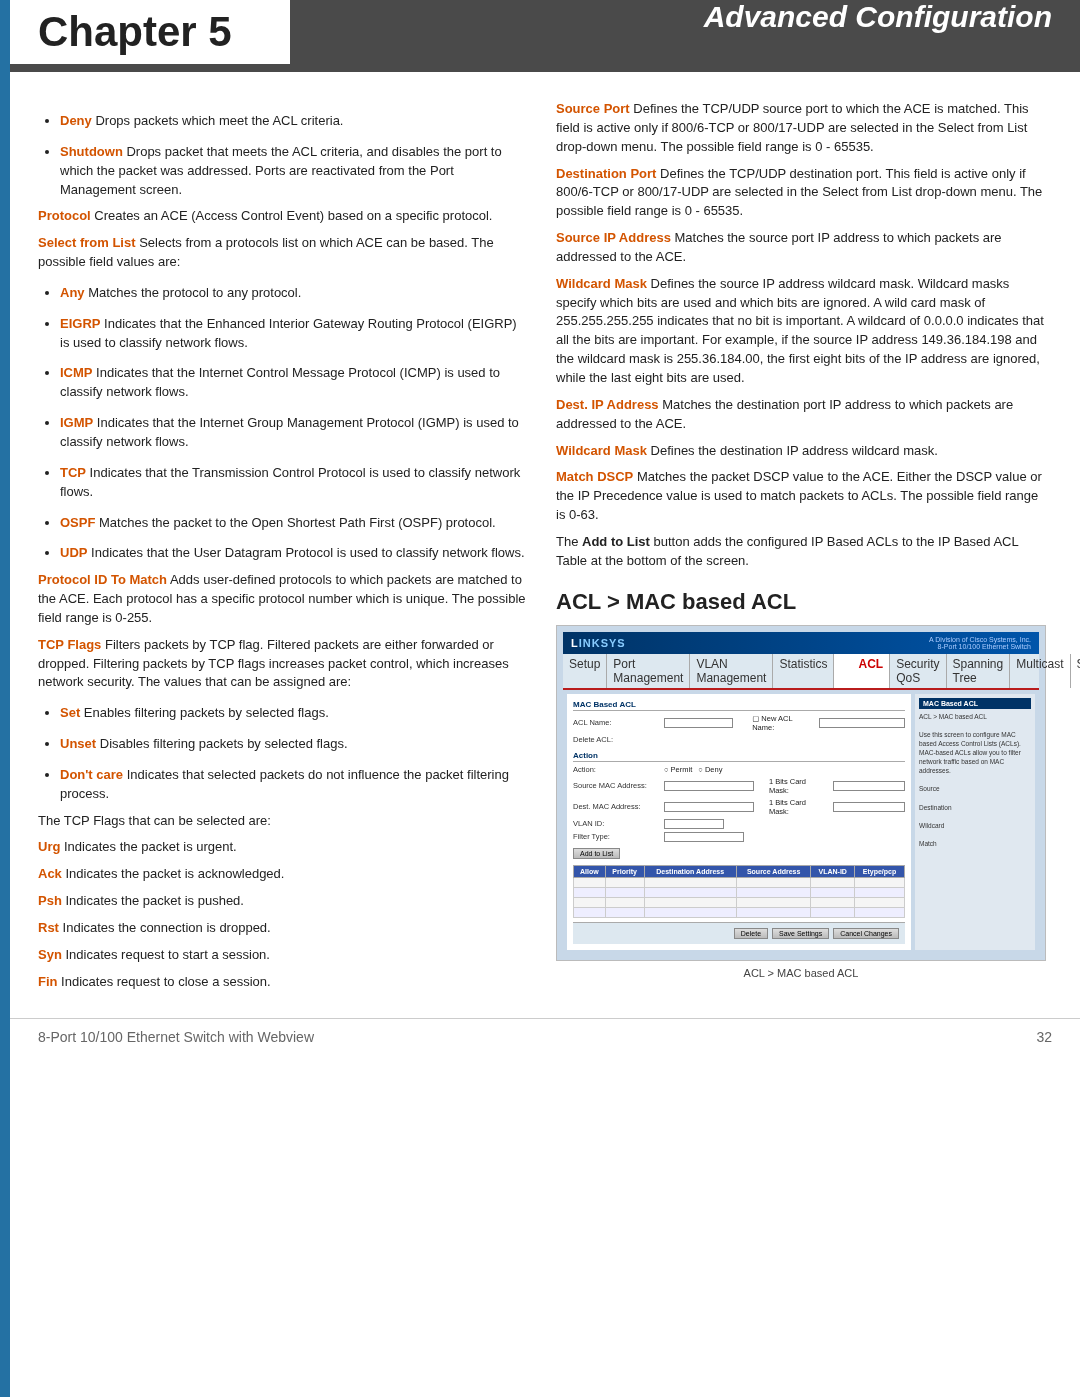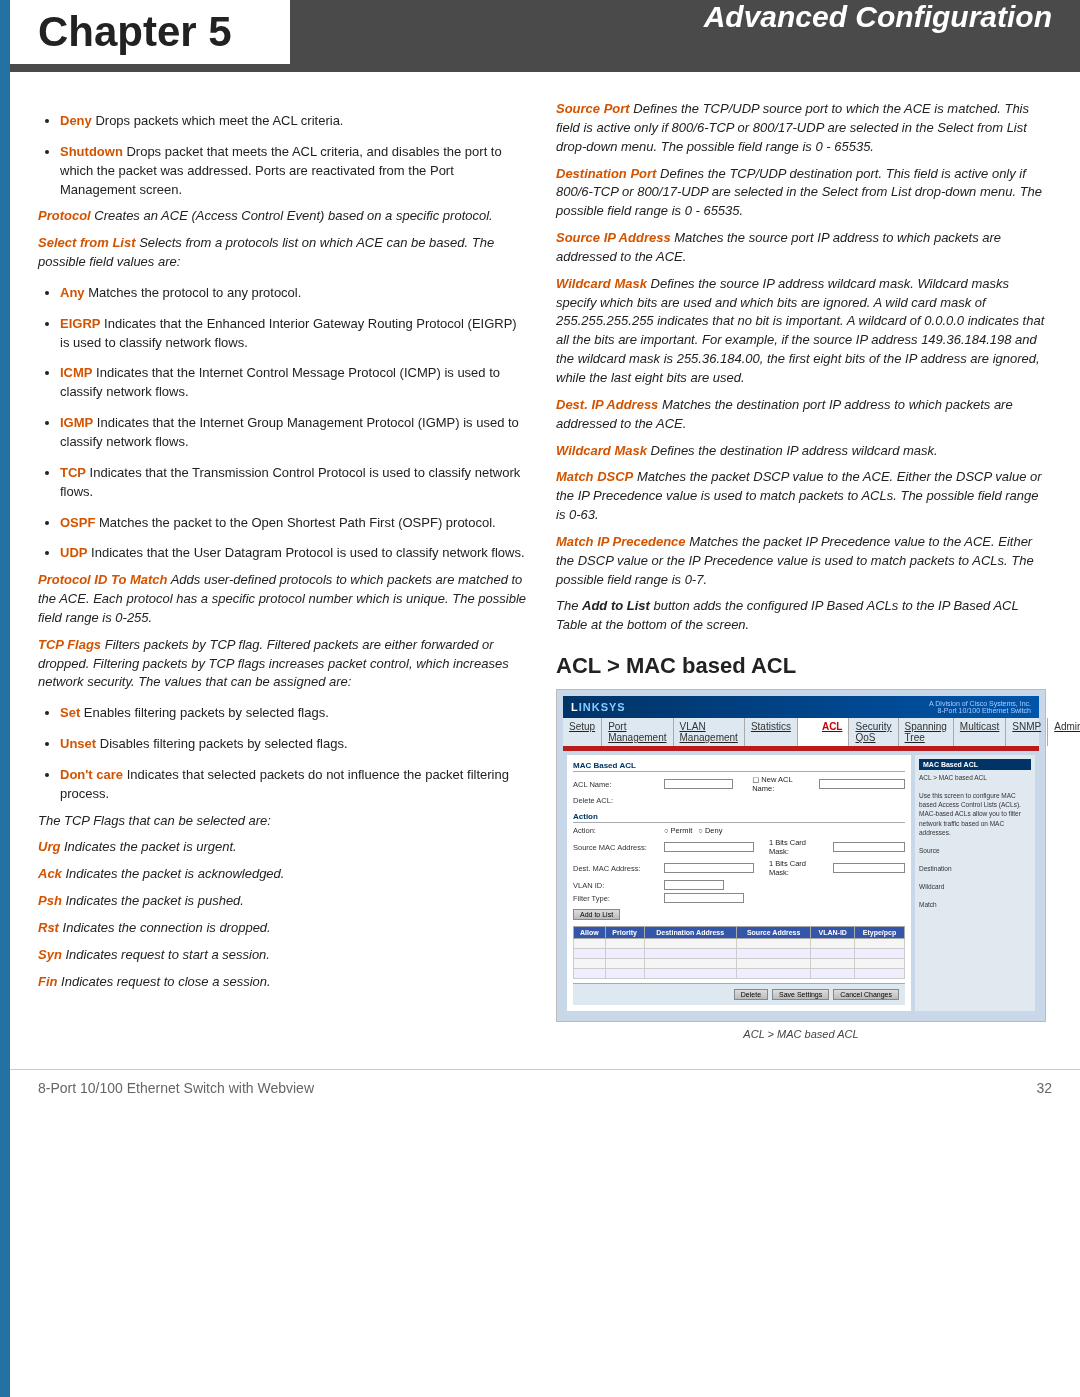--- a/index.html
+++ b/index.html
@@ -52,21 +52,21 @@
 
     .col-left {
       flex: 1;
       max-width: 490px;
     }
     .col-right {
       flex: 1;
       max-width: 490px;
     }
 
-    p { margin-bottom: 8px; line-height: 1.45; font-style: italic; }
+    p { margin-bottom: 8px; line-height: 1.45; }
     .bold-orange { color: #d35400; font-weight: bold; }
 
     ul.bullet-list {
       margin-left: 22px;
       margin-bottom: 8px;
     }
     ul.bullet-list li {
       margin-bottom: 5px;
       line-height: 1.45;
       margin-top: 12px;
@@ -107,23 +107,22 @@
     .linksys-logo {
       font-size: 11px;
       font-weight: bold;
       color: #fff;
       letter-spacing: 1px;
     }
     .linksys-logo span { color: #88ccff; }
     .linksys-nav {
       background: #dde8f0;
       display: flex;
-      border-bottom: 5px solid #b91c1c;
-      font-size: 10px;
-      text-decoration: underline;
+      border-bottom: 2px solid #b91c1c;
+      font-size: 12px;
     }
     .linksys-nav-item {
       padding: 3px 6px;
       border-right: 1px solid #aaa;
       cursor: pointer;
       color: #333;
     }
     .linksys-nav-item.active {
       background: #fff;
       font-weight: bold;
@@ -333,23 +332,20 @@
         </p>
 
         <p>
           <span class="bold-orange">Wildcard Mask</span><span> Defines the destination IP address wildcard mask.</span>
         </p>
 
         <p>
           <span class="bold-orange">Match DSCP</span><span> Matches the packet DSCP value to the ACE. Either the DSCP value or the IP Precedence value is used to match packets to ACLs. The possible field range is 0-63.</span>
         </p>
 
-        <p>
-          <span class="bold-orange">Match IP Precedence</span><span> Matches the packet IP Precedence value to the ACE. Either the DSCP value or the IP Precedence value is used to match packets to ACLs. The possible field range is 0-7.</span>
-        </p>
 
         <p>
           The <strong>Add to List</strong> button adds the configured IP Based ACLs to the IP Based ACL Table at the bottom of the screen.
         </p>
 
         <div class="section-heading">ACL &gt; MAC based ACL</div>
 
         <div class="screenshot-container">
           <div class="linksys-ui">
 

